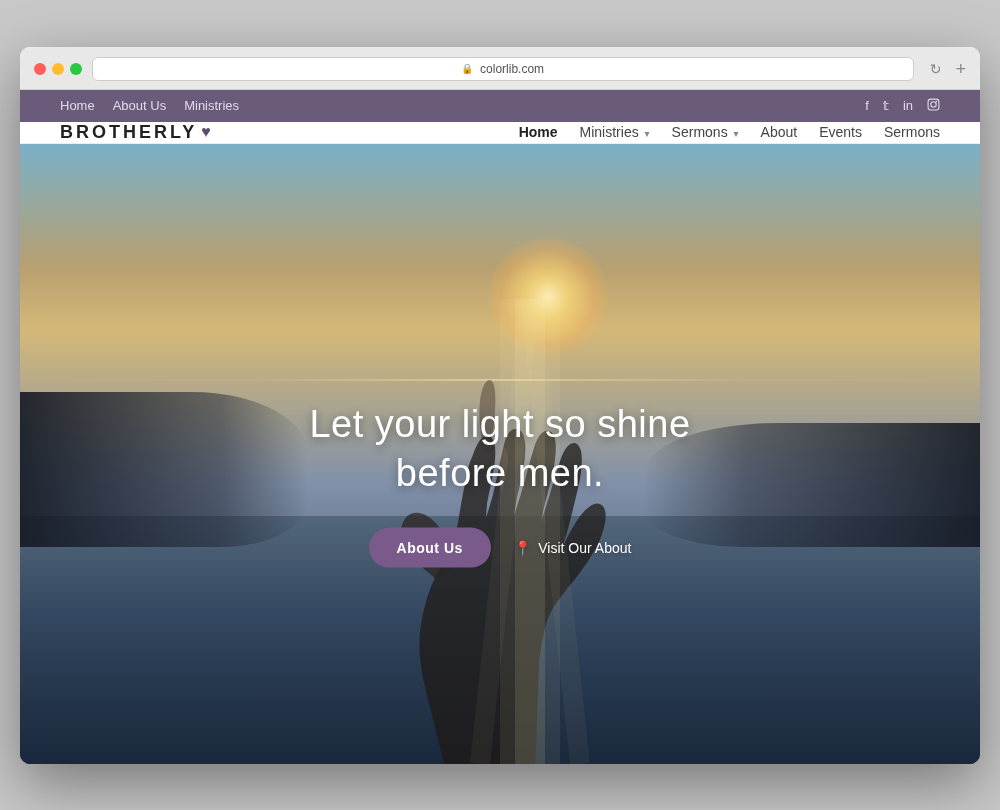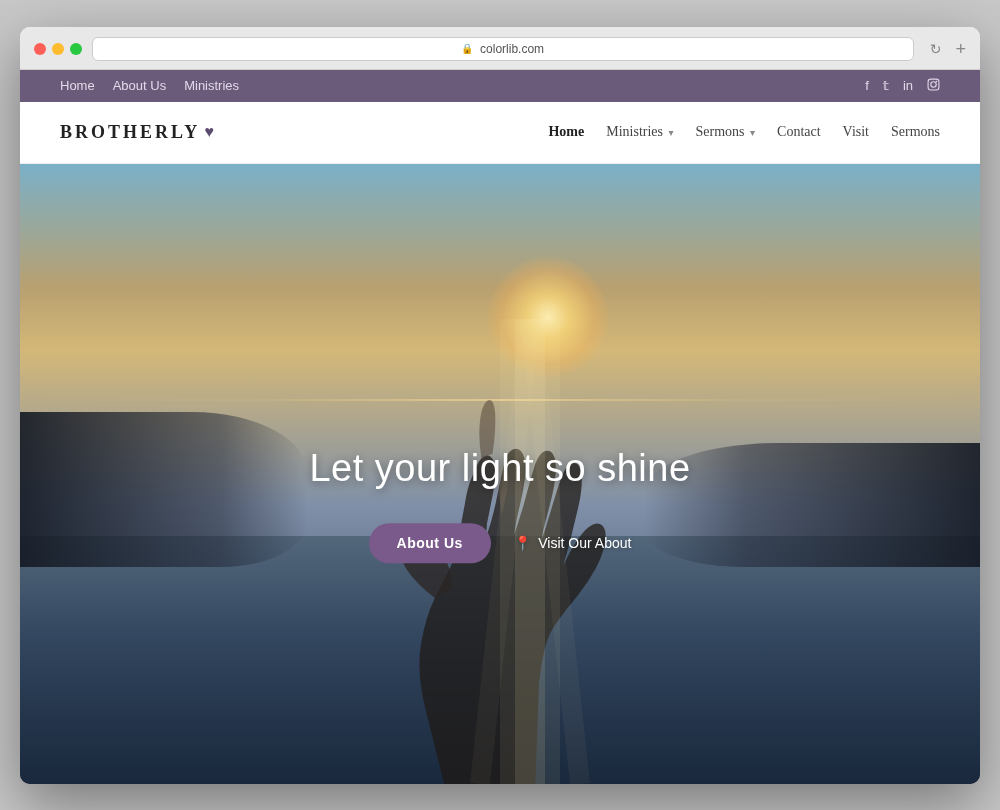--- a/index.html
+++ b/index.html
@@ -107,26 +107,25 @@
 
     .top-bar-social .social-icon {
       color: #e0d8e8;
       font-size: 13px;
       text-decoration: none;
     }
 
     
     .main-nav {
       background: #fff;
-      padding: 20px 40px;
+      padding: 0 40px;
       display: flex;
       align-items: center;
       justify-content: space-between;
       border-bottom: 1px solid #eee;
-      font-family: Liberation Serif, serif;
     }
 
     .brand {
       font-size: 18px;
       font-weight: 700;
       letter-spacing: 3px;
       color: #222;
       display: flex;
       align-items: center;
       gap: 4px;
@@ -348,22 +347,22 @@
 
   <div class="main-nav">
     <div class="brand">
       <span>BROTHERLY</span>
         <span class="brand-heart">♥</span>
     </div>
     <nav class="main-nav-links">
       <a href="#" class="active">Home</a>
       <a href="#">Ministries <span class="dropdown-arrow">▾</span></a>
       <a href="#">Sermons <span class="dropdown-arrow">▾</span></a>
-      <a href="#">Contact</a>
-      <a href="#">Visit</a>
+      <a href="#">About</a>
+      <a href="#">Events</a>
       <a href="#">Sermons</a>
     </nav>
   </div>
 
   <div class="hero">
     <div class="hero-bg">
 
       <div class="sun-glow"></div>
       <div class="horizon"></div>
       <div class="water"></div>
@@ -407,20 +406,21 @@
         <line x1="510" y1="155" x2="510" y2="620" stroke="rgba(255,240,180,0.12)" stroke-width="30"></line>
         <line x1="510" y1="155" x2="510" y2="620" stroke="rgba(255,240,180,0.08)" stroke-width="60"></line>
         <line x1="510" y1="155" x2="460" y2="620" stroke="rgba(255,240,180,0.05)" stroke-width="20"></line>
         <line x1="510" y1="155" x2="560" y2="620" stroke="rgba(255,240,180,0.05)" stroke-width="20"></line>
       </svg>
     </div>
 
     <div class="hero-content">
       <p class="hero-quote">
         <span>Let your light so shine</span><br>
+        <span>before men.</span>
       </p>
       <div class="hero-actions">
         <button class="btn-about-us">About Us</button>
         <button class="btn-visit">
           <span>📍</span>
           <span>Visit Our About</span>
         </button>
       </div>
     </div>
   </div>

